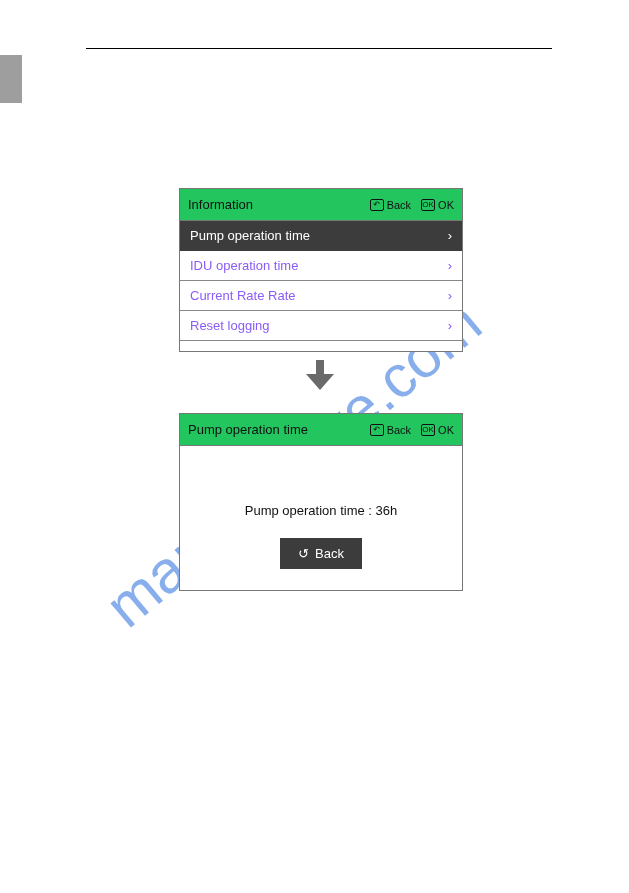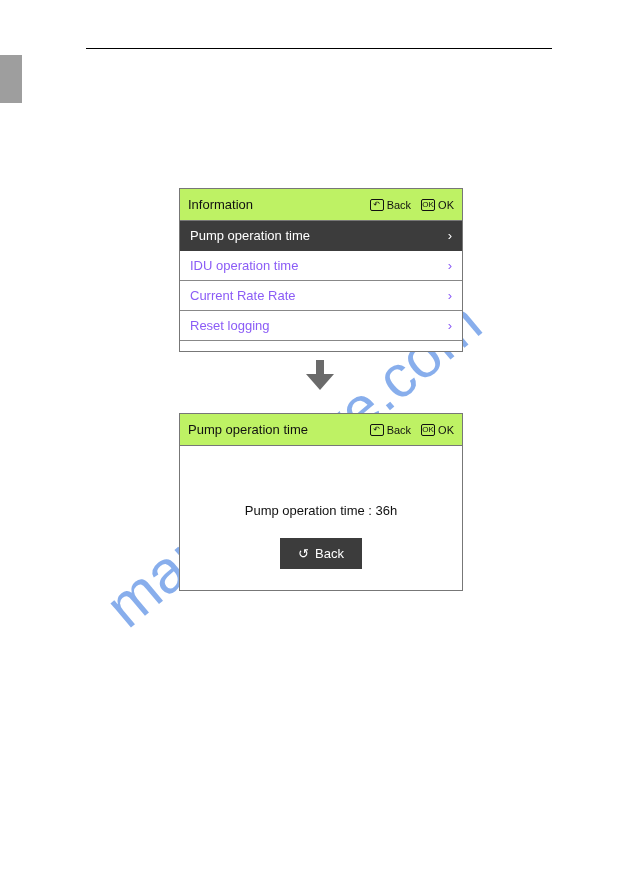--- a/index.html
+++ b/index.html
@@ -39,21 +39,21 @@
   }
   .panel {
     position: absolute;
     left: 179px;
     width: 284px;
     border: 1px solid #777;
     background: #fff;
   }
   .panel-header {
     height: 32px;
-    background: #bef264;
+    background: #22c55e;
     border-bottom: 1px solid #777;
     display: flex;
     align-items: center;
     padding: 0 8px;
     justify-content: space-between;
   }
   .panel-title {
     font-size: 13px;
     color: #111;
   }

